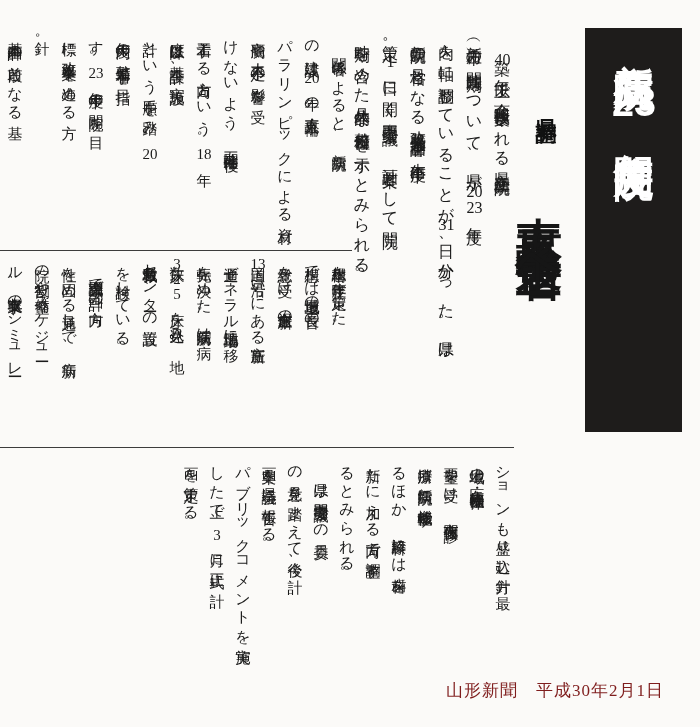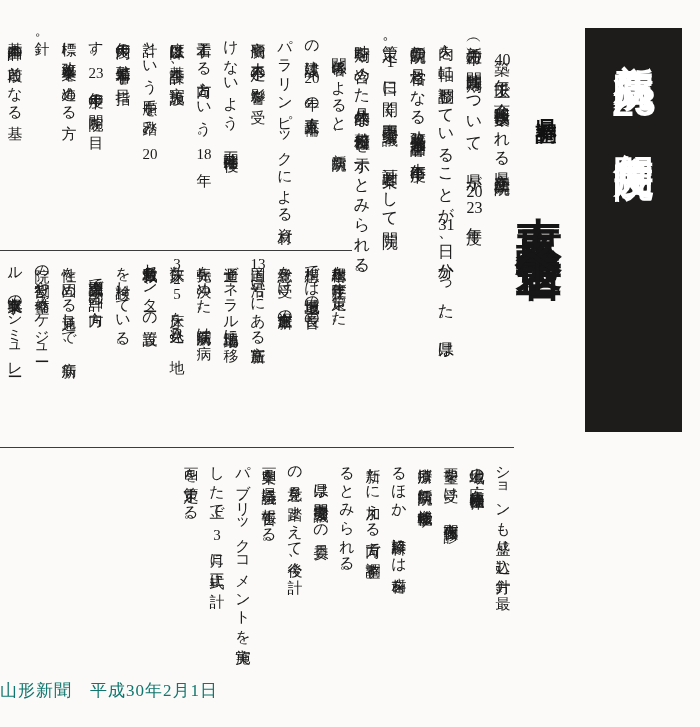--- a/index.html
+++ b/index.html
@@ -64,21 +64,21 @@
     font-size:15px;
   }
   .bottomBlock > div{ line-height:26px; letter-spacing:1px; }
 
   .rule{ position:absolute;background:#3c3c3c;height:1px; }
   .rule-a{ left:0;top:250px;width:352px; }
   .rule-b{ left:0;top:447px;width:514px; }
 
   .caption{
     position:absolute;left:0;top:679px;width:664px;
-    text-align:left;font-size:17px;color:#0f766e;
+    text-align:right;font-size:17px;color:#7f1d1d;
     font-family:"Liberation Serif","DejaVu Serif",serif;
     letter-spacing:1px;
   }
 </style>
 </head>
 <body>
 
 <div class="page">
 
   <div class="vblock banner">

